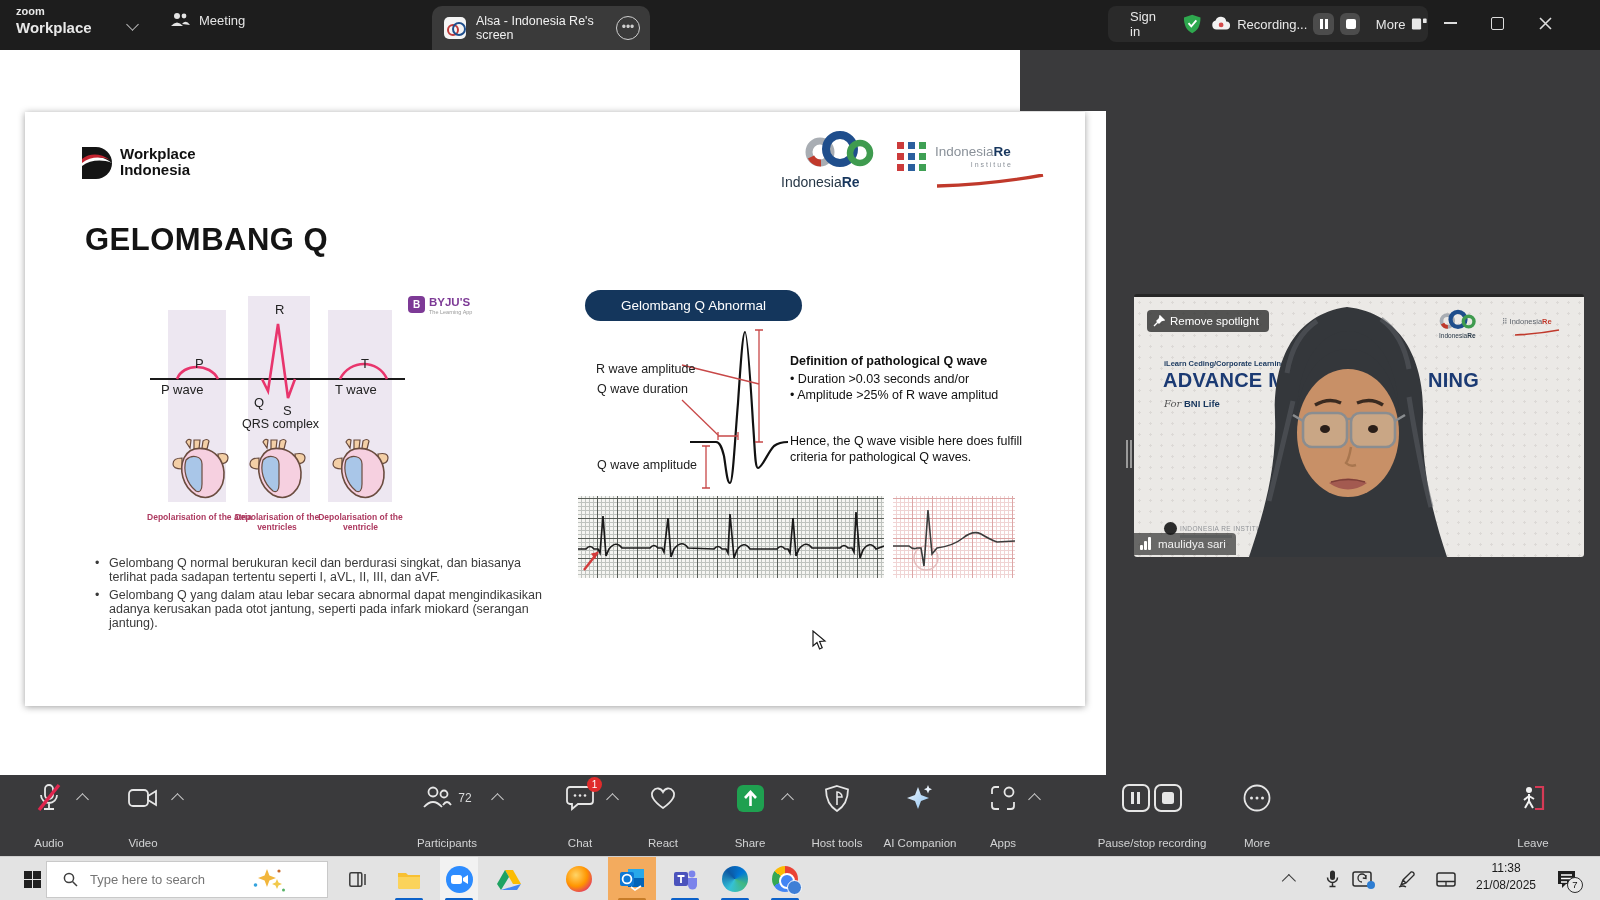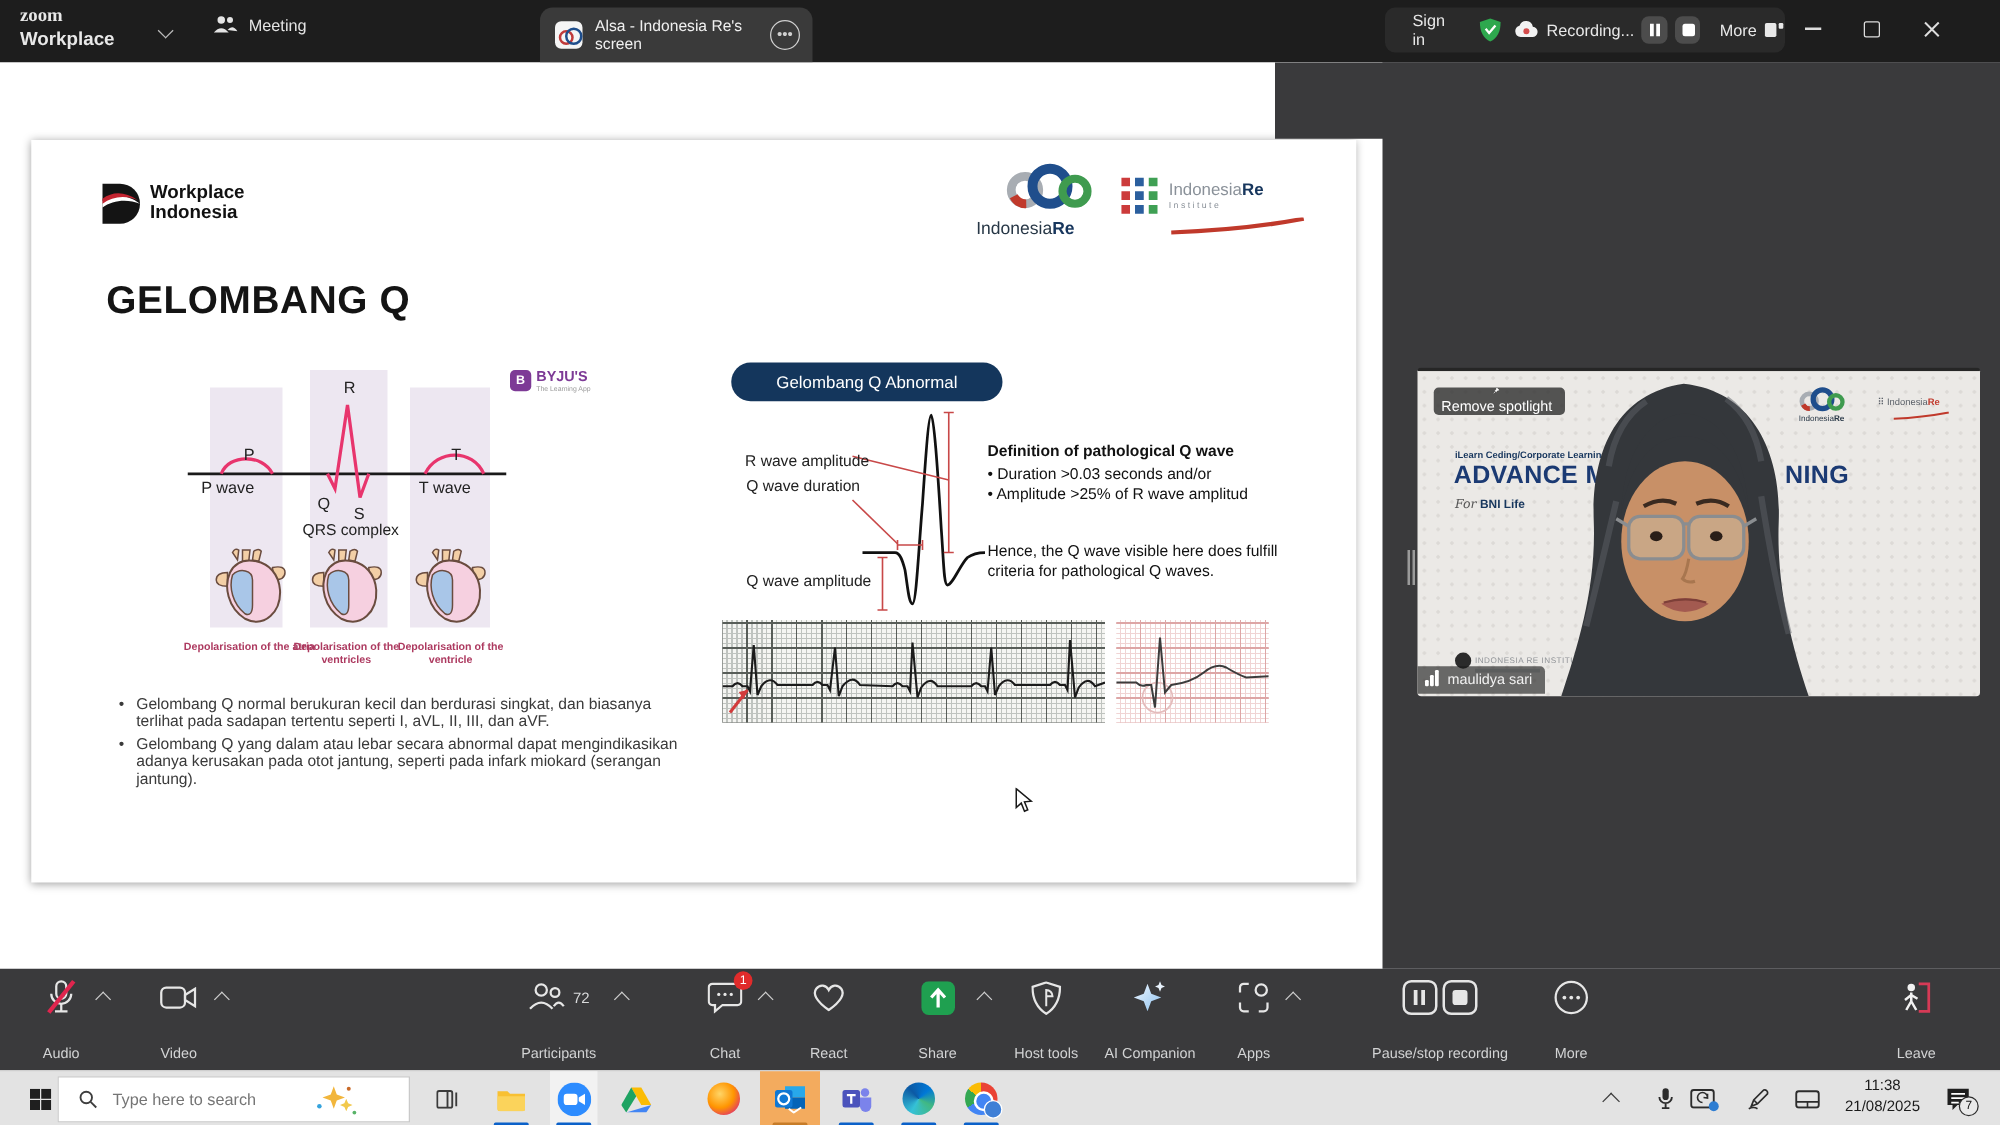--- a/index.html
+++ b/index.html
@@ -2,40 +2,40 @@
 <html><head>
 <meta charset="utf-8">
 <style>
   html,body{margin:0;padding:0;background:#000;}
   #root{position:relative;width:1600px;height:900px;overflow:hidden;
         font-family:"Liberation Sans","DejaVu Sans",sans-serif;background:#fff;}
   .abs{position:absolute;}
   
   .titlebar{position:absolute;left:0;top:0;width:1600px;height:50px;background:#1d1d1d;color:#e8e8e8;}
   .brand{position:absolute;left:16px;top:6px;line-height:1;}
-  .brand .z1{font-size:15px;font-weight:bold;display:block;font-family:Liberation Serif, serif;}
+  .brand .z1{font-size:11px;font-weight:bold;display:block;}
   .brand .z2{font-size:15px;font-weight:600;display:block;margin-top:3px;}
   .chevd{display:inline-block;width:8px;height:8px;border-left:1.5px solid #bbb;border-top:1.5px solid #bbb;transform:rotate(-135deg);}
   .tab-meeting{position:absolute;left:170px;top:12px;display:flex;align-items:center;gap:9px;font-size:13px;color:#e4e4e4;}
   .tab-active{position:absolute;left:432px;top:6px;width:218px;height:44px;background:#3a3a3a;border-radius:10px 10px 0 0;display:flex;align-items:center;}
   .tab-ico{width:22px;height:22px;background:#f5f5f5;border-radius:5px;margin:0 10px 0 12px;position:relative;}
   .tab-ico i{position:absolute;border-radius:50%;}
   .tab-title{font-size:12.5px;color:#f0f0f0;flex:1;}
   .tab-more{width:22px;height:22px;border:1.4px solid #cfcfcf;border-radius:50%;color:#cfcfcf;font-size:12px;line-height:20px;text-align:center;margin-right:10px;}
   .tb-right{position:absolute;left:1108px;top:6px;width:320px;height:36px;background:#2a2a2a;border-radius:8px;display:flex;align-items:center;font-size:13px;color:#e8e8e8;}
   .recbtn{width:22px;height:22px;background:#4c4c4c;border-radius:6px;margin-left:6px;position:relative;}
   .winbtn{position:absolute;top:0;width:46px;height:46px;display:flex;align-items:center;justify-content:center;color:#ddd;}
   
   .share-area{position:absolute;left:0;top:50px;width:1106px;height:725px;background:#fff;}
   .top-notch{position:absolute;left:1020px;top:50px;width:580px;height:61px;background:#3a3a3c;}
   .right-panel{position:absolute;left:1106px;top:50px;width:494px;height:725px;background:#3a3a3c;}
   .slide{position:absolute;left:25px;top:62px;width:1060px;height:594px;background:#fff;box-shadow:0 1px 7px rgba(0,0,0,.38);}
   .slide-title{position:absolute;left:60px;top:110px;font-size:31px;font-weight:800;letter-spacing:.5px;color:#141414;}
   .danantara-text{position:absolute;left:95px;top:34px;font-size:15px;font-weight:800;line-height:16px;color:#111;}
-  .ir-text{font-size:14px;color:#273746;}
+  .ir-text{font-size:14px;color:#273746;text-align:right;}
   .ir-text b{color:#17365d;}
   .cap{position:absolute;font-size:8.5px;font-weight:bold;color:#ad3a60;text-align:center;line-height:10px;}
   .wave-lbl{position:absolute;font-size:13px;color:#222;}
   .pill{position:absolute;left:560px;top:178px;width:217px;height:31px;background:#14365c;border-radius:16px;color:#fff;
         font-size:13.5px;display:flex;align-items:center;justify-content:center;}
   .deftxt{position:absolute;left:765px;width:250px;font-size:12.5px;color:#111;line-height:15.5px;}
   .alabel{position:absolute;font-size:12.5px;color:#222;}
   .ecg1{position:absolute;left:553px;top:384px;width:306px;height:82px;
     background:repeating-linear-gradient(0deg,transparent 0 19px,#585d58 19px 20px),
                repeating-linear-gradient(90deg,transparent 0 19px,#585d58 19px 20px),
@@ -46,21 +46,21 @@
                repeating-linear-gradient(90deg,transparent 0 19px,#dda6a6 19px 20px),
                repeating-linear-gradient(0deg,transparent 0 3px,#f0d4d4 3px 4px),
                repeating-linear-gradient(90deg,transparent 0 3px,#f0d4d4 3px 4px),#fff;}
   .bullets{position:absolute;left:70px;top:444px;width:460px;font-size:12.5px;color:#3a3a3a;line-height:14px;}
   .bullets div{margin-bottom:4px;padding-left:14px;position:relative;}
   .bullets div::before{content:"•";position:absolute;left:0;top:0;}
   
   .vtile{position:absolute;left:28px;top:244px;width:450px;height:260px;background:#ebe9e6;border-radius:3px;overflow:hidden;border-top:3px solid #262626;}
   .vdots{position:absolute;inset:0;background:radial-gradient(#cfccc8 1.2px,transparent 1.4px);background-size:11px 11px;opacity:.55;}
   .spot{position:absolute;left:13px;top:13px;height:22px;padding:0 10px 0 6px;background:rgba(45,45,45,.8);border-radius:4px;
-        color:#fff;font-size:11.5px;display:flex;align-items:center;gap:5px;flex-direction:column;}
+        color:#fff;font-size:11.5px;display:flex;align-items:center;gap:5px;}
   .vprog{position:absolute;left:30px;top:62px;font-size:7.5px;font-weight:bold;color:#17365d;}
   .vtitle{position:absolute;top:72px;font-size:20px;font-weight:800;color:#1b3a73;letter-spacing:.3px;}
   .vfor{position:absolute;left:30px;top:101px;font-size:10px;color:#333;}
   .vfor .script{font-family:"DejaVu Serif","Liberation Serif",serif;font-style:italic;color:#555;}
   .vfor b{color:#17365d;font-size:9.5px;}
   .wmark{position:absolute;left:46px;top:228px;font-size:6.5px;color:#8f9296;letter-spacing:.4px;}
   .nametag{position:absolute;left:0;bottom:2px;height:22px;padding:0 10px 0 6px;background:rgba(25,25,25,.62);
         border-radius:0 4px 0 0;color:#f2f2f2;font-size:11.5px;display:flex;align-items:center;gap:6px;}
   .vbars i{display:inline-block;width:2.5px;background:#fff;margin-right:1.5px;border-radius:1px;}
   .handle{position:absolute;left:20px;top:390px;width:7px;height:28px;display:flex;gap:2px;}

